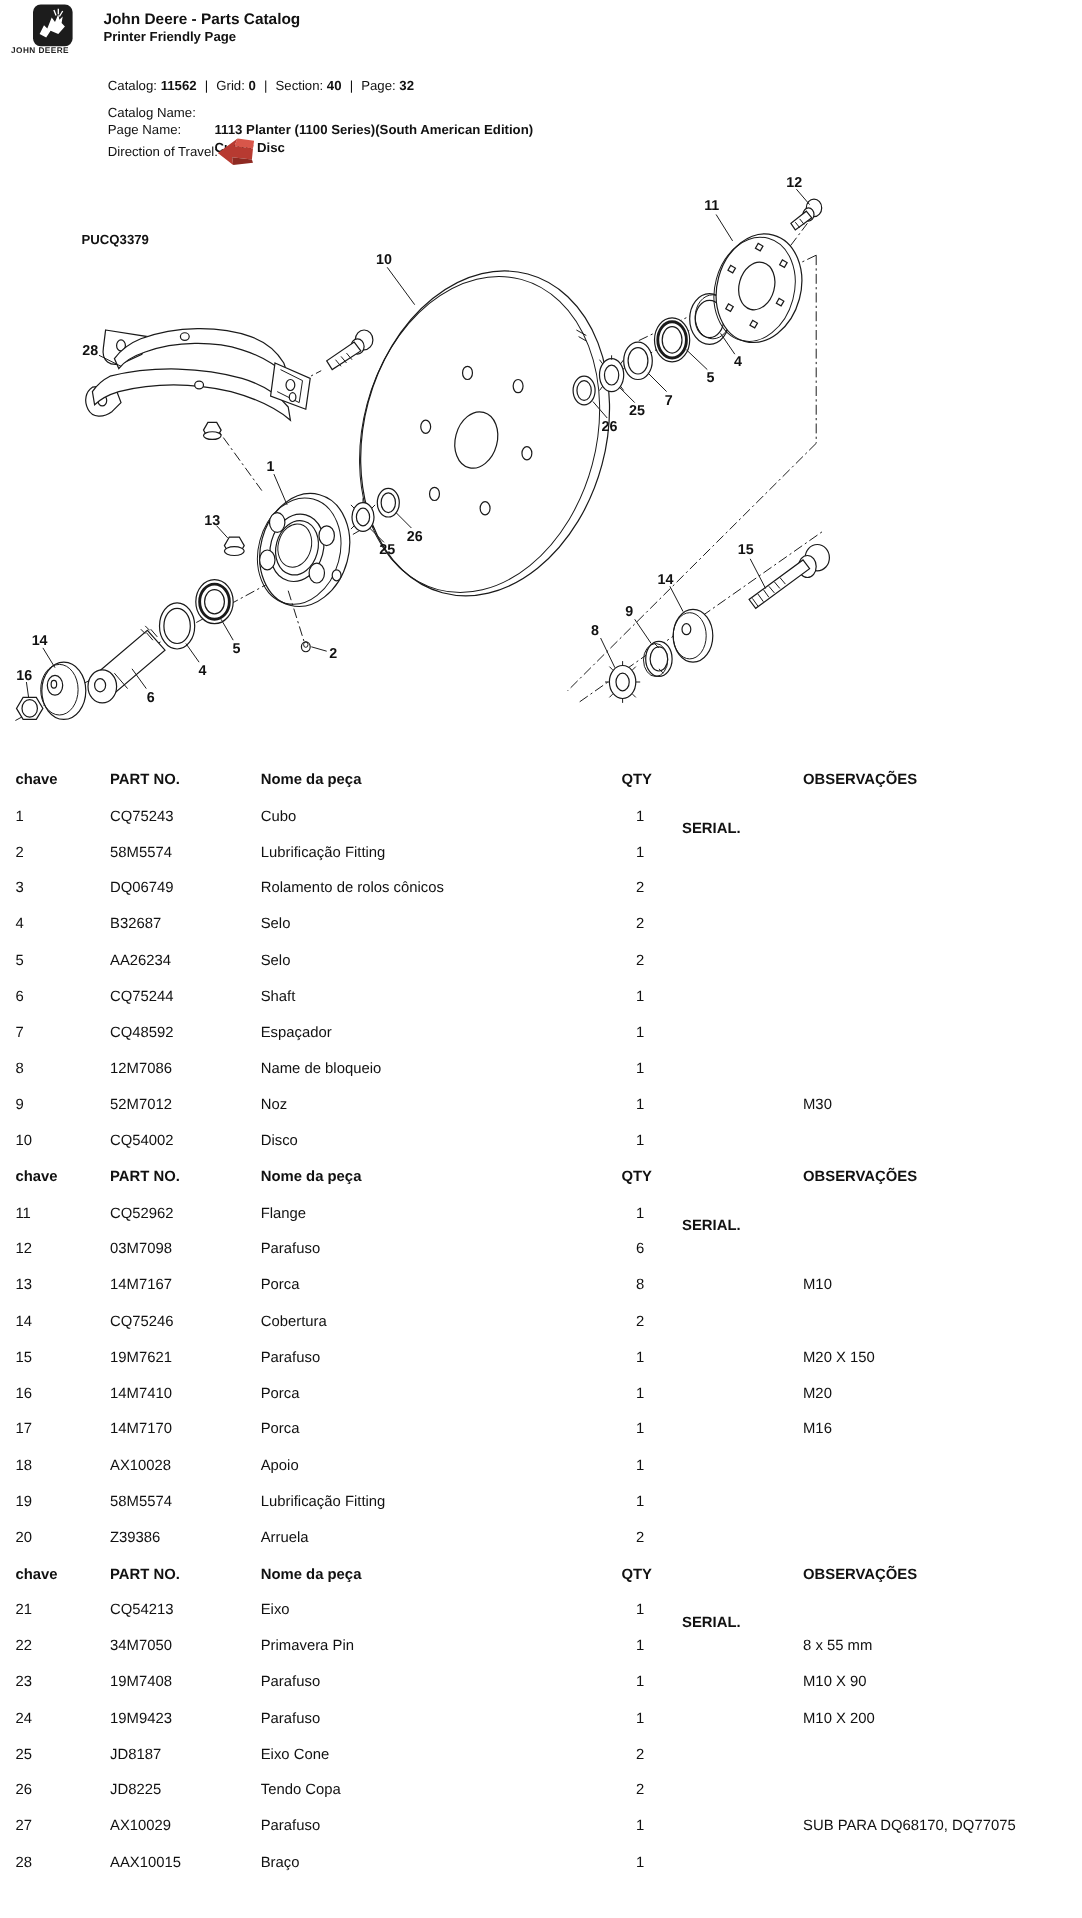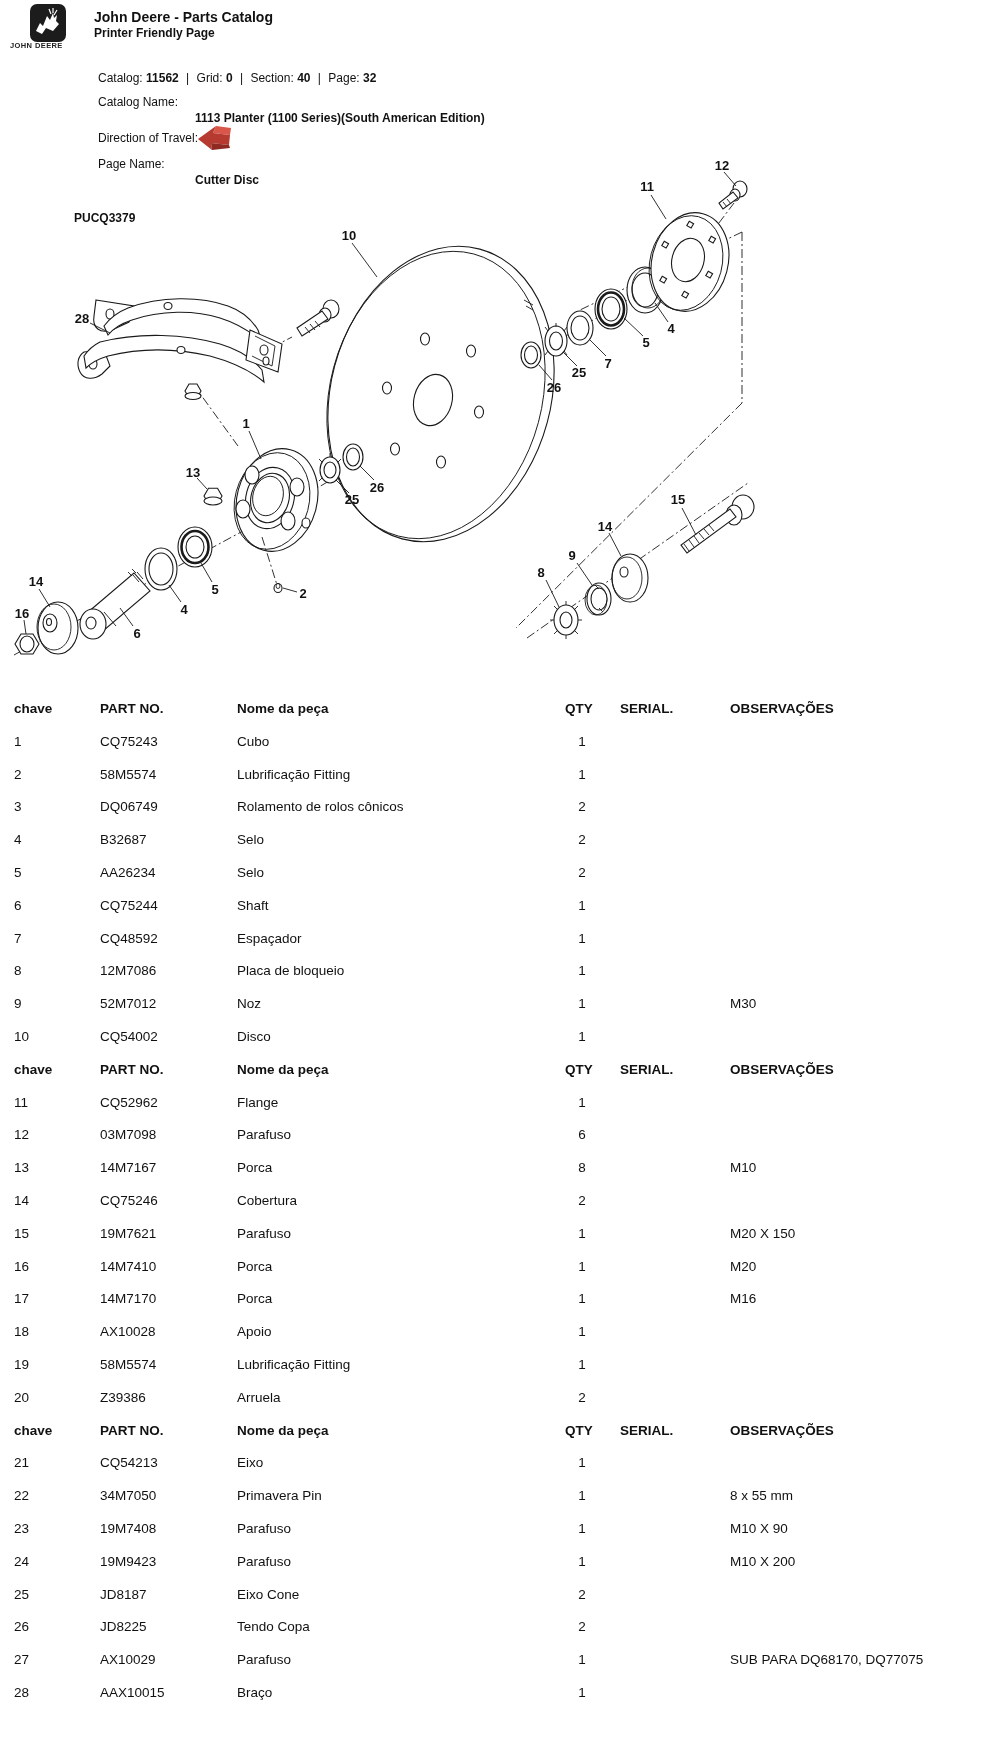--- a/index.html
+++ b/index.html
@@ -22,21 +22,21 @@
   
   #parts-table{left:0;top:693px;width:808px;}
   .trow{position:relative;height:32.8px;line-height:32.8px;font-size:13.5px;}
   .thead .cell{font-weight:bold;}
   .cell{position:absolute;top:0;white-space:nowrap;}
   .c-key{left:14px;}
   .c-part{left:100px;}
   .c-name{left:237px;}
   .c-qty{left:565px;width:34px;}
   .trow:not(.thead) .c-qty{text-align:center;}
-  .c-serial{left:620px;}
+  .c-serial{left:620px;margin-top:44px;}
   .c-obs{left:730px;}
   svg text.callout{font-family:"Liberation Sans",sans-serif;font-size:13px;font-weight:bold;fill:#111;}
   .ln{stroke:#1a1a1a;stroke-width:1.1;fill:#fff;}
   .thin{stroke:#1a1a1a;stroke-width:.9;fill:none;}
   .dd{stroke:#1a1a1a;stroke-width:.9;fill:none;stroke-dasharray:9 3 2 3;}
 </style>
 </head>
 <body>
 
 <div class="abs logo-box">
@@ -60,21 +60,21 @@
   <b>40</b>
   <span class="meta-sep">|</span>
   <span>Page:</span>
   <b>32</b>
 </div>
 
 <div class="abs meta-line" style="top:95px;">
   <span>Catalog Name:</span>
   <span class="meta-val">1113 Planter (1100 Series)(South American Edition)</span>
 </div>
-<div class="abs meta-line" style="top:111px;margin-top:46px;">
+<div class="abs meta-line" style="top:111px;">
   <span>Page Name:</span>
   <span class="meta-val">Cutter Disc</span>
 </div>
 <div class="abs meta-line" style="top:131px;">
   <span>Direction of Travel:</span>
 </div>
 <svg class="abs" style="left:196px;top:122px;" width="42" height="32" viewBox="0 0 42 32">
   <polygon points="17,11 20,4 35,6 34,13" fill="#d8564a"></polygon>
   <polygon points="34,13 17,11 20,4 2,17 16,28 15,21 33,23" fill="#b73a31"></polygon>
   <polygon points="16,28 15,21 33,23 34,26" fill="#8e2a22"></polygon>
@@ -360,21 +360,21 @@
       <div class="cell c-key">7</div>
       <div class="cell c-part">CQ48592</div>
       <div class="cell c-name">Espaçador</div>
       <div class="cell c-qty">1</div>
       <div class="cell c-serial"></div>
       <div class="cell c-obs"></div>
     </div>
     <div class="trow">
       <div class="cell c-key">8</div>
       <div class="cell c-part">12M7086</div>
-      <div class="cell c-name">Placa de bloqueio</div>
+      <div class="cell c-name">Name de bloqueio</div>
       <div class="cell c-qty">1</div>
       <div class="cell c-serial"></div>
       <div class="cell c-obs"></div>
     </div>
     <div class="trow">
       <div class="cell c-key">9</div>
       <div class="cell c-part">52M7012</div>
       <div class="cell c-name">Noz</div>
       <div class="cell c-qty">1</div>
       <div class="cell c-serial"></div>

